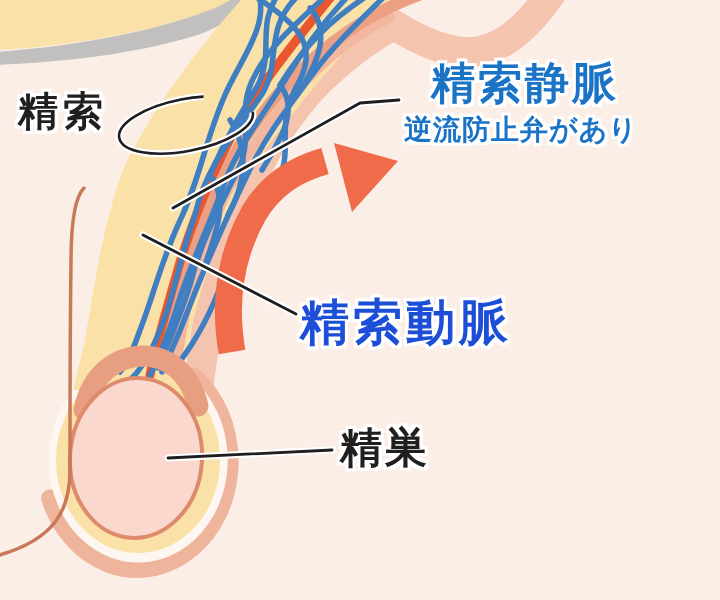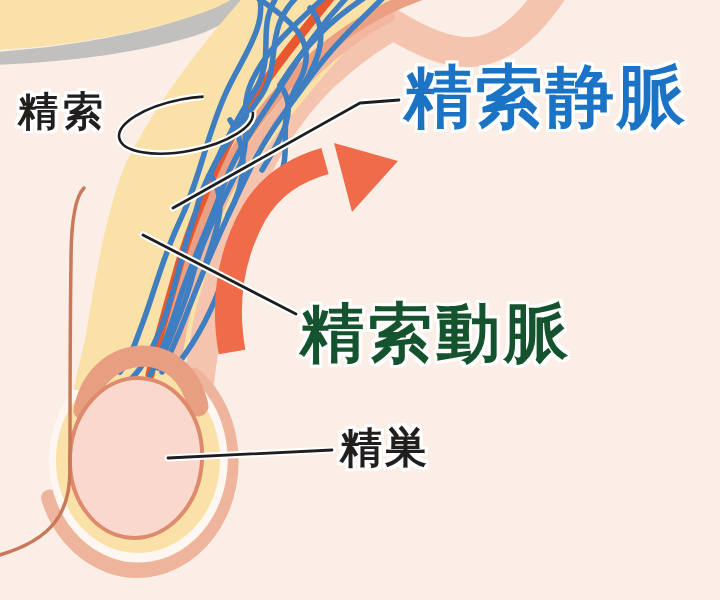--- a/index.html
+++ b/index.html
@@ -4,23 +4,23 @@
 <style>
   html,body{margin:0;padding:0;}
   body{width:720px;height:600px;overflow:hidden;font-family:"Liberation Sans","DejaVu Sans",sans-serif;}
   .stage{position:relative;width:588px;height:600px;background:#FBEEE7;}
   .stage svg{position:absolute;left:0;top:0;}
   .label{position:absolute;font-weight:900;white-space:nowrap;
          text-shadow:-3px -3px 0 #fff,3px -3px 0 #fff,-3px 3px 0 #fff,3px 3px 0 #fff,
                      0 -3px 0 #fff,0 3px 0 #fff,-3px 0 0 #fff,3px 0 0 #fff;}
   .label-cord{left:18px;top:84px;font-size:40px;letter-spacing:5px;color:#211E1E;}
   .label-vein-block{left:404px;top:58px;color:#1B73C6;}
-  .label-vein-title{font-size:68px;letter-spacing:3px;line-height:1.12;}
+  .label-vein-title{font-size:44px;letter-spacing:3px;line-height:1.12;margin-left:27px;}
   .label-vein-desc{font-size:28px;letter-spacing:1px;line-height:37px;margin-top:4px;}
-  .label-artery{left:300px;top:290px;font-size:64px;letter-spacing:4px;color:#14532d;}
+  .label-artery{left:300px;top:290px;font-size:49px;letter-spacing:4px;color:#1d4ed8;}
   .label-testis{left:340px;top:420px;font-size:42px;letter-spacing:3px;color:#211E1E;font-family:Liberation Serif, serif;}
 </style>
 </head>
 <body>
 
 <div class="stage">
 
   <svg width="720" height="600" viewBox="0 0 720 600">
 
     <rect x="0" y="0" width="720" height="600" fill="#FBEEE7"></rect>
@@ -80,19 +80,20 @@
     </g>
 
     <path d="M84,188 C74,198 71,225 71,262 C70,330 70,420 70,470 C70,510 55,540 -4,556" fill="none" stroke="#C8795A" stroke-width="3.5" stroke-linecap="round"></path>
   </svg>
 
   <div class="label label-cord">精索</div>
 
   <div class="label label-vein-block">
     <div class="label-vein-title">精索静脈</div>
     <div class="label-vein-desc">
+      <div>逆流防止弁があり</div>
     </div>
   </div>
 
   <div class="label label-artery">精索動脈</div>
 
   <div class="label label-testis">精巣</div>
 </div>
 
 </body></html>

